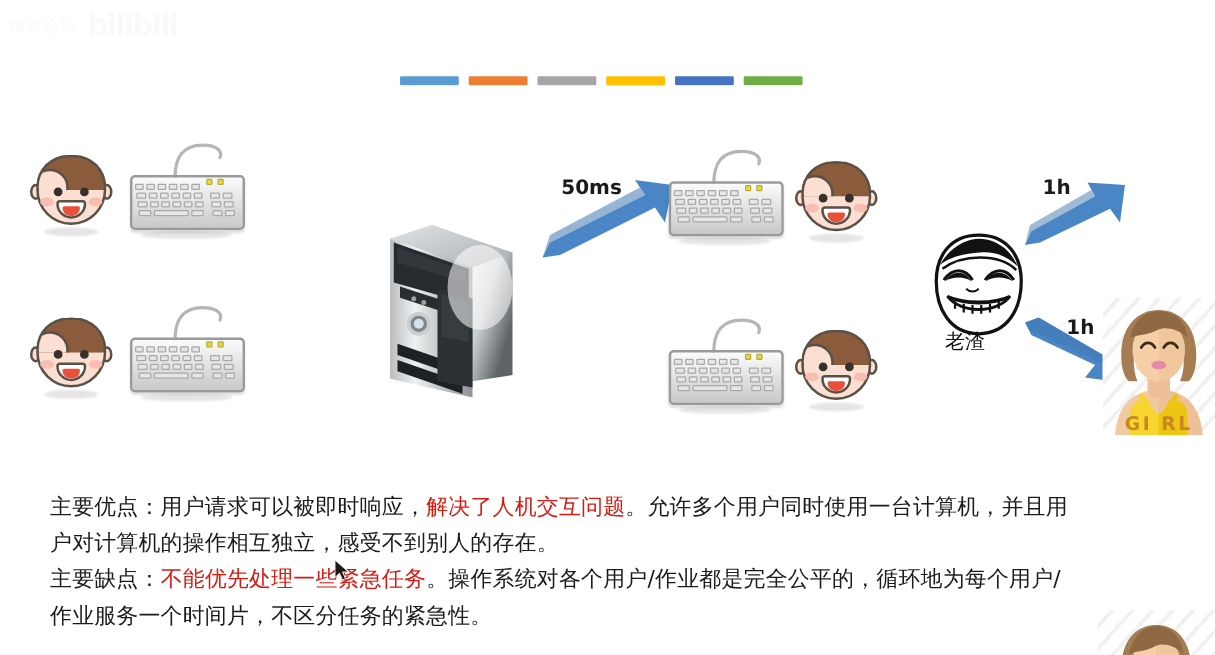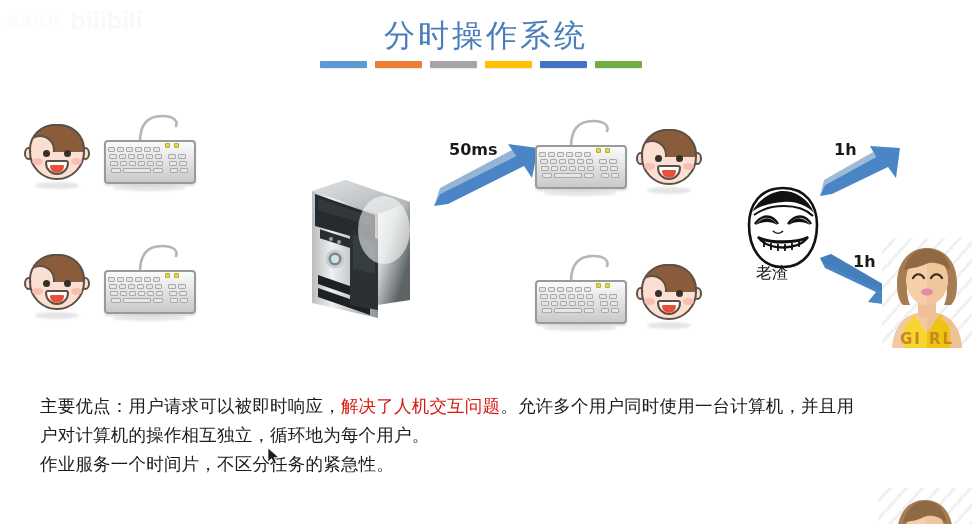--- a/index.html
+++ b/index.html
@@ -147,23 +147,20 @@
 </head>
 <body>
 
 <div id="slide">
 
   <div class="watermark">
     <span class="wm-cn">知道论坛</span>
     <span class="wm-logo">bilibili</span>
   </div>
 
-  <div class="title-wrap">
-    <div class="title">分时操作系统</div>
-  </div>
   <div class="bars">
     <div class="bar" style="background:#5b9bd5"></div>
     <div class="bar" style="background:#ed7d31"></div>
     <div class="bar" style="background:#a5a5a5"></div>
     <div class="bar" style="background:#ffc000"></div>
     <div class="bar" style="background:#4472c4"></div>
     <div class="bar" style="background:#70ad47"></div>
   </div>
 
   <div class="abs" style="left:26px;top:113px;">
@@ -537,21 +534,24 @@
         <rect x="64" y="62" width="15" height="9" rx="4.5"></rect>
       </g>
     </svg>
   </div>
 
   <div class="para">
     <div>
       <span>主要优点：用户请求可以被即时响应，</span><span class="hl">解决了人机交互问题</span><span>。允许多个用户同时使用一台计算机，并且用</span>
     </div>
     <div>
-      <span>户对计算机的操作相互独立，循环地为每个用户。</span>
+      <span>户对计算机的操作相互独立，感受不到别人的存在。</span>
+    </div>
+    <div>
+      <span>主要缺点：</span><span class="hl">不能优先处理一些紧急任务</span><span>。操作系统对各个用户/作业都是完全公平的，循环地为每个用户/</span>
     </div>
     <div>
       <span>作业服务一个时间片，不区分任务的紧急性。</span>
     </div>
   </div>
 
   <div class="cursor">
     <svg viewBox="0 0 12 18" width="12" height="18">
       <polygon points="0,0 0,14 3.6,10.6 6,16 8.4,14.8 6,9.6 10.8,9.6" fill="#1a1a1a" stroke="#fff" stroke-width=".7"></polygon>
     </svg>

